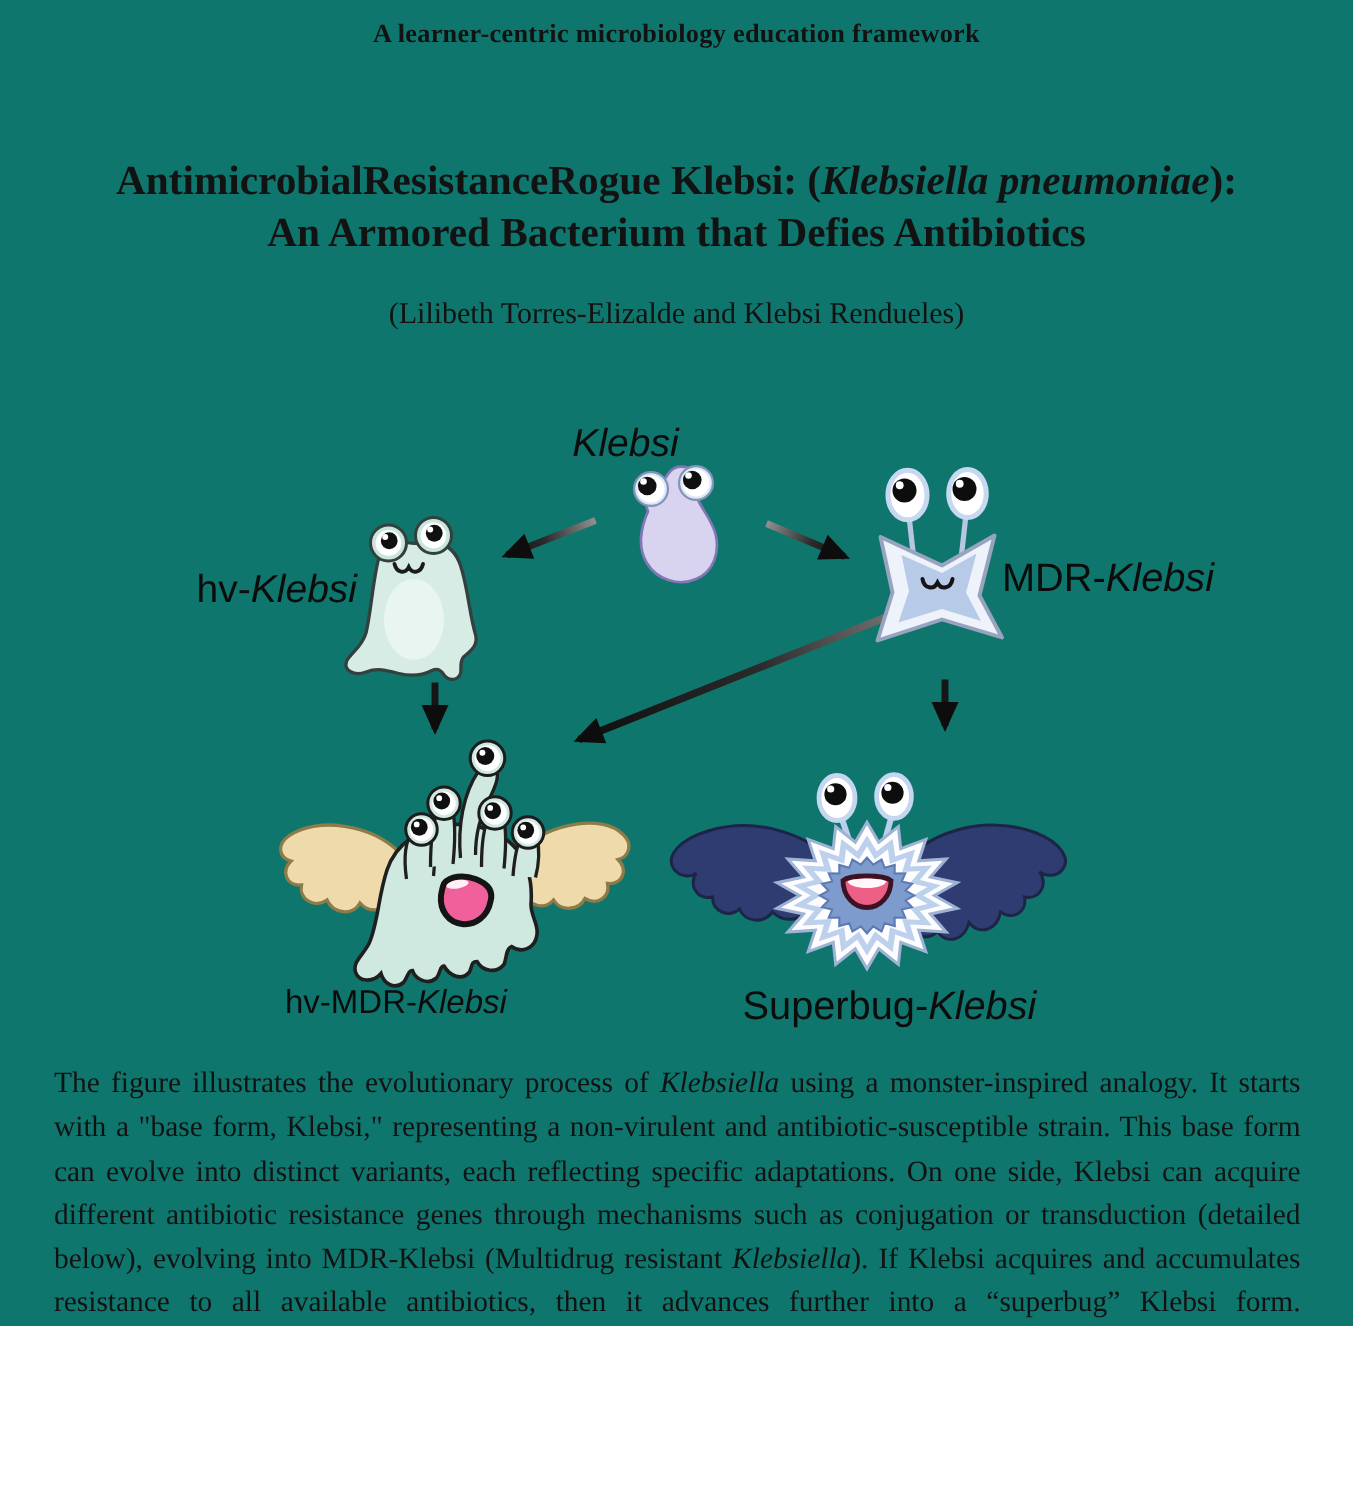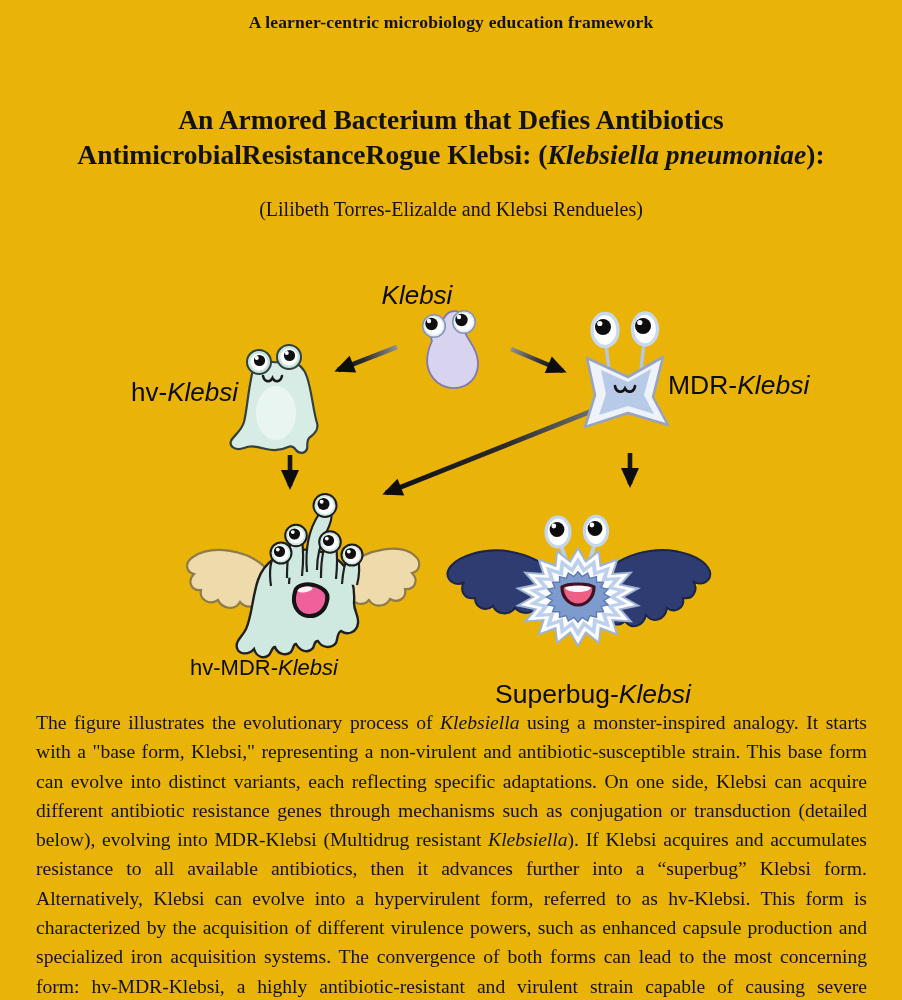--- a/index.html
+++ b/index.html
@@ -1,43 +1,43 @@
 <!DOCTYPE html>
 <html><head>
 <meta charset="utf-8">
 <style>
   html,body{margin:0;padding:0;background:#ffffff;}
-  .page{position:relative;width:902px;height:1000px;background:#eab308;overflow:hidden;
+  .page{position:relative;width:902px;height:884px;background:#0f766e;overflow:hidden;
         font-family:"Liberation Serif","DejaVu Serif",serif;color:#121212;}
   .kicker{position:absolute;top:12px;left:0;width:902px;text-align:center;
           font-size:17.5px;font-weight:700;letter-spacing:.2px;}
   .title{position:absolute;top:102px;left:0;width:902px;text-align:center;
          font-size:27.5px;font-weight:700;line-height:35px;}
   .authors{position:absolute;top:198px;left:0;width:902px;text-align:center;font-size:20px;}
   .caption{position:absolute;top:708px;left:36px;width:831px;font-size:19.6px;
            line-height:29.3px;text-align:justify;}
   svg.diagram{position:absolute;left:0;top:0;width:902px;height:1000px;}
   .mlabel{position:absolute;font-family:"Liberation Sans","DejaVu Sans",sans-serif;
           font-weight:400;color:#0c0c0c;white-space:nowrap;}
   #lbl-klebsi{top:280px;left:332px;width:170px;text-align:center;font-size:26px;}
   #lbl-hv{top:377px;left:90px;width:148px;text-align:right;font-size:26px;}
   #lbl-mdr{top:370px;left:668px;width:220px;text-align:left;font-size:26.5px;}
   #lbl-hvmdr{top:655px;left:190px;width:232px;font-size:22px;}
-  #lbl-superbug{top:655px;left:470px;width:246px;text-align:center;font-size:26.5px;margin-top:24px;}
+  #lbl-superbug{top:655px;left:470px;width:246px;text-align:center;font-size:26.5px;}
 </style>
 </head>
 <body>
 
 <div class="page">
 
   <div class="kicker">A learner-centric microbiology education framework</div>
 
   <div class="title">
+    <div><span>AntimicrobialResistanceRogue Klebsi: (</span><span style="font-style: italic;">Klebsiella pneumoniae</span><span>):</span></div>
     <div>An Armored Bacterium that Defies Antibiotics</div>
-    <div><span>AntimicrobialResistanceRogue Klebsi: (</span><span style="font-style: italic;">Klebsiella pneumoniae</span><span>):</span></div>
   </div>
 
   <div class="authors">(Lilibeth Torres-Elizalde and Klebsi Rendueles)</div>
 
   <svg class="diagram" viewBox="0 0 902 1000" xmlns="http://www.w3.org/2000/svg">
     <defs>
       <linearGradient id="ag1" gradientUnits="userSpaceOnUse" x1="397" y1="347" x2="335" y2="371">
         <stop offset="0" stop-color="#909090"></stop>
           <stop offset="0.55" stop-color="#2a2a2a"></stop>
           <stop offset="1" stop-color="#0d0d0d"></stop>

